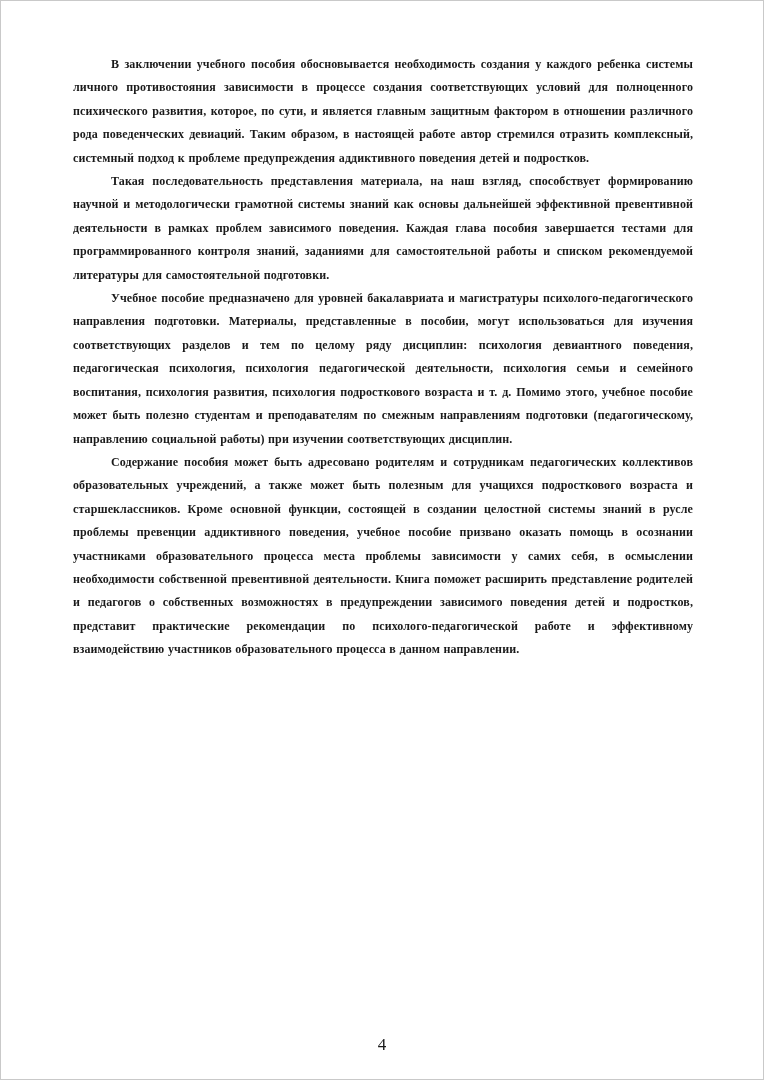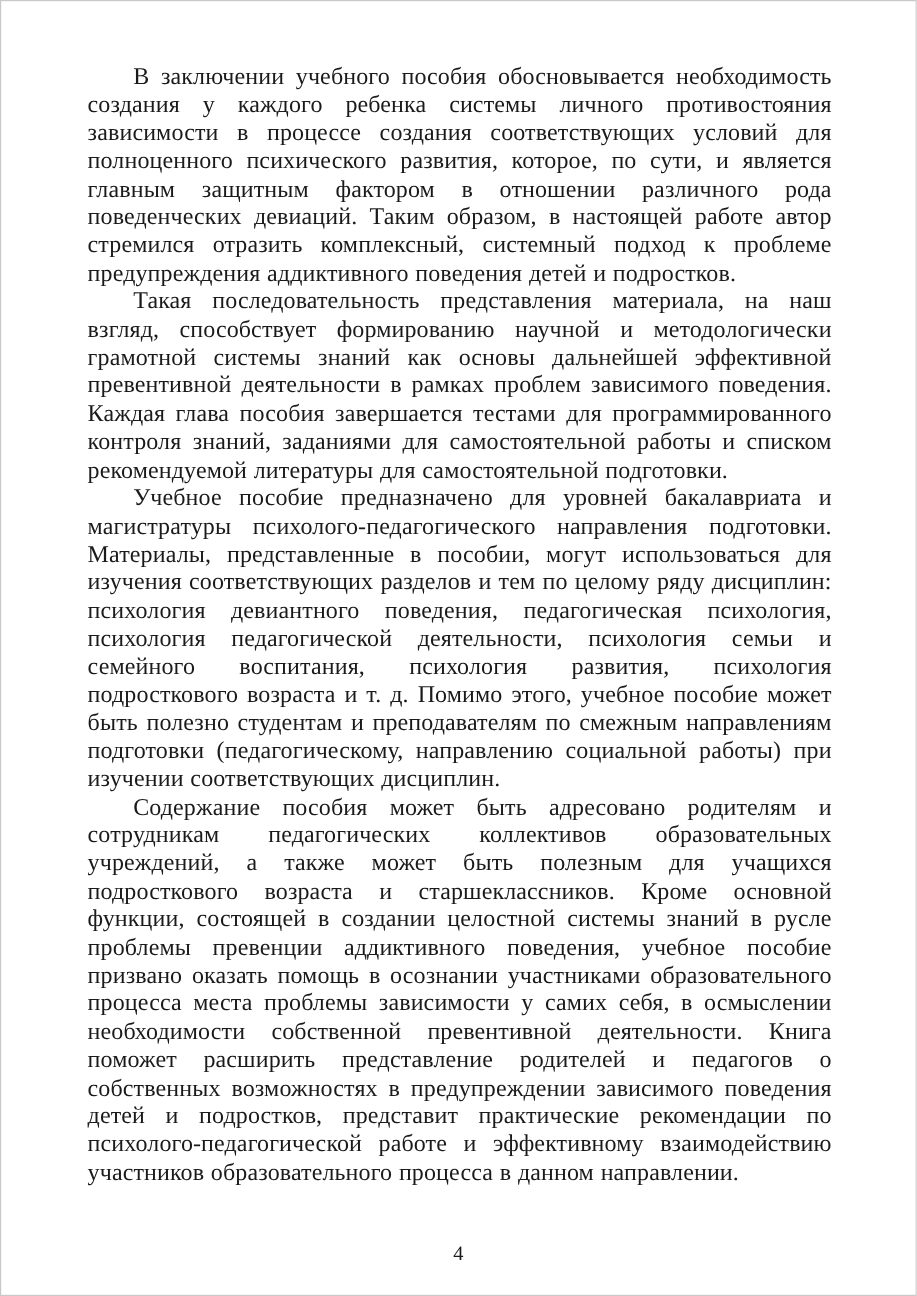--- a/index.html
+++ b/index.html
@@ -21,26 +21,27 @@
   }
   .text-block {
     position: absolute;
     top: 52px;
     left: 72px;
     right: 70px;
   }
   .text-block p {
     margin: 0;
     padding: 0;
-    font-size: 20px;
+    font-size: 12px;
     line-height: 23.4px;
     text-align: justify;
     text-indent: 38px;
     letter-spacing: 0.1px;
     word-spacing: 0.5px;
+    font-weight: bold;
     -webkit-font-smoothing: antialiased;
   }
   .page-number {
     position: absolute;
     left: 0;
     right: 0;
     bottom: 24px;
     text-align: center;
     font-size: 17px;
     line-height: 20px;

